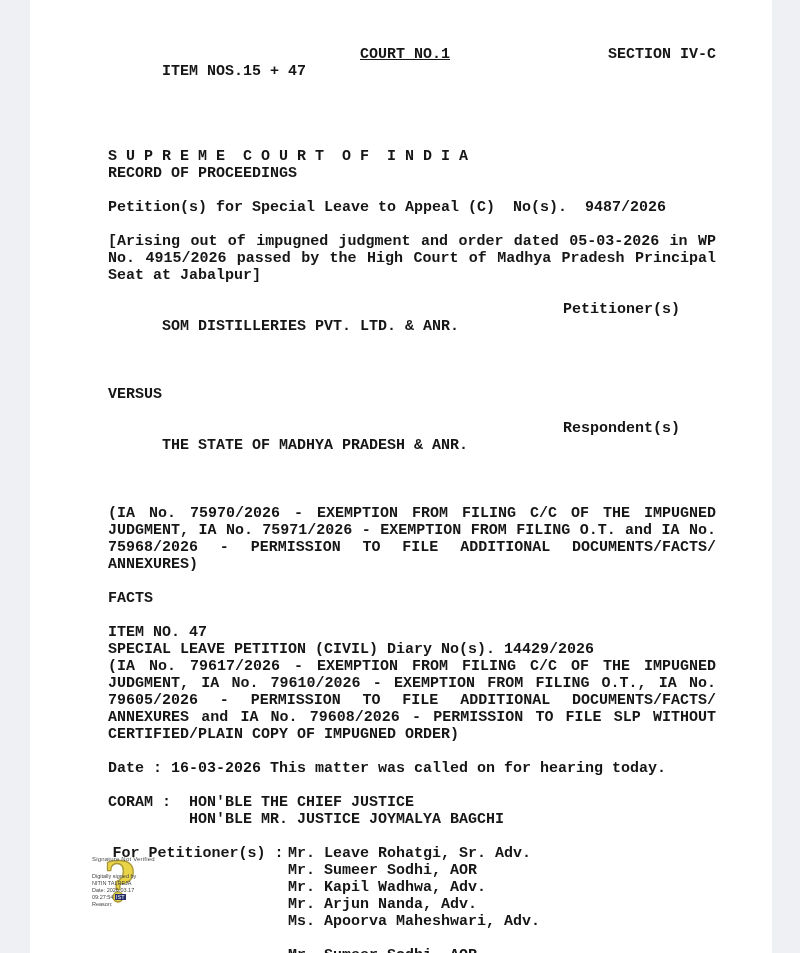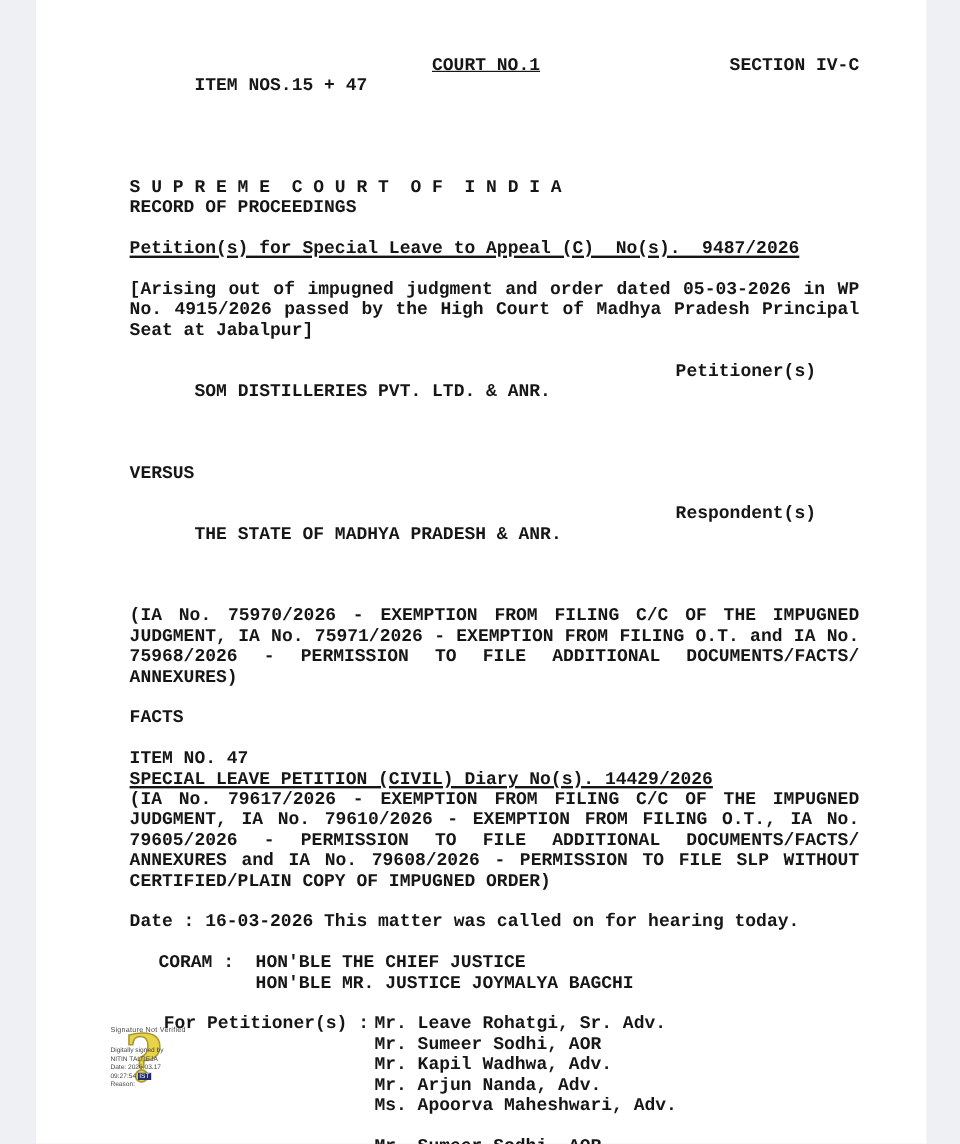--- a/index.html
+++ b/index.html
@@ -17,25 +17,25 @@
   .content{
     position:absolute;left:78px;top:46px;
     width:608px;
     color:#161616;
     font-size:15px;line-height:17px;font-weight:700;
   }
   .line{position:relative;white-space:pre;min-height:17px;}
   .gap{height:17px;}
   .center{text-align:left;width:605px;}
   .para{white-space:normal;text-align:justify;width:608px;}
-  .u{text-decoration:underline;text-decoration-thickness:1.5px;text-underline-offset:2px;}
+  .u{text-decoration-thickness:1.5px;text-underline-offset:2px;}
   .col-right{position:absolute;left:455px;top:0;}
   .hdr-court{position:absolute;left:252px;top:0;text-decoration:underline;}
   .hdr-section{position:absolute;left:500px;top:0;}
-  .row{display:flex;align-items:flex-start;margin-left:24px;}
+  .row{display:flex;align-items:flex-start;}
   .row .label{flex:none;white-space:pre;}
   .label-appear{width:180px;text-align:center;}
   .label-coram{width:81px;}
   .names > div{min-height:17px;white-space:pre;}
 
   
   .stamp{
     position:absolute;left:62px;top:856px;
     width:92px;height:64px;
     font-family:"Liberation Sans",sans-serif;

